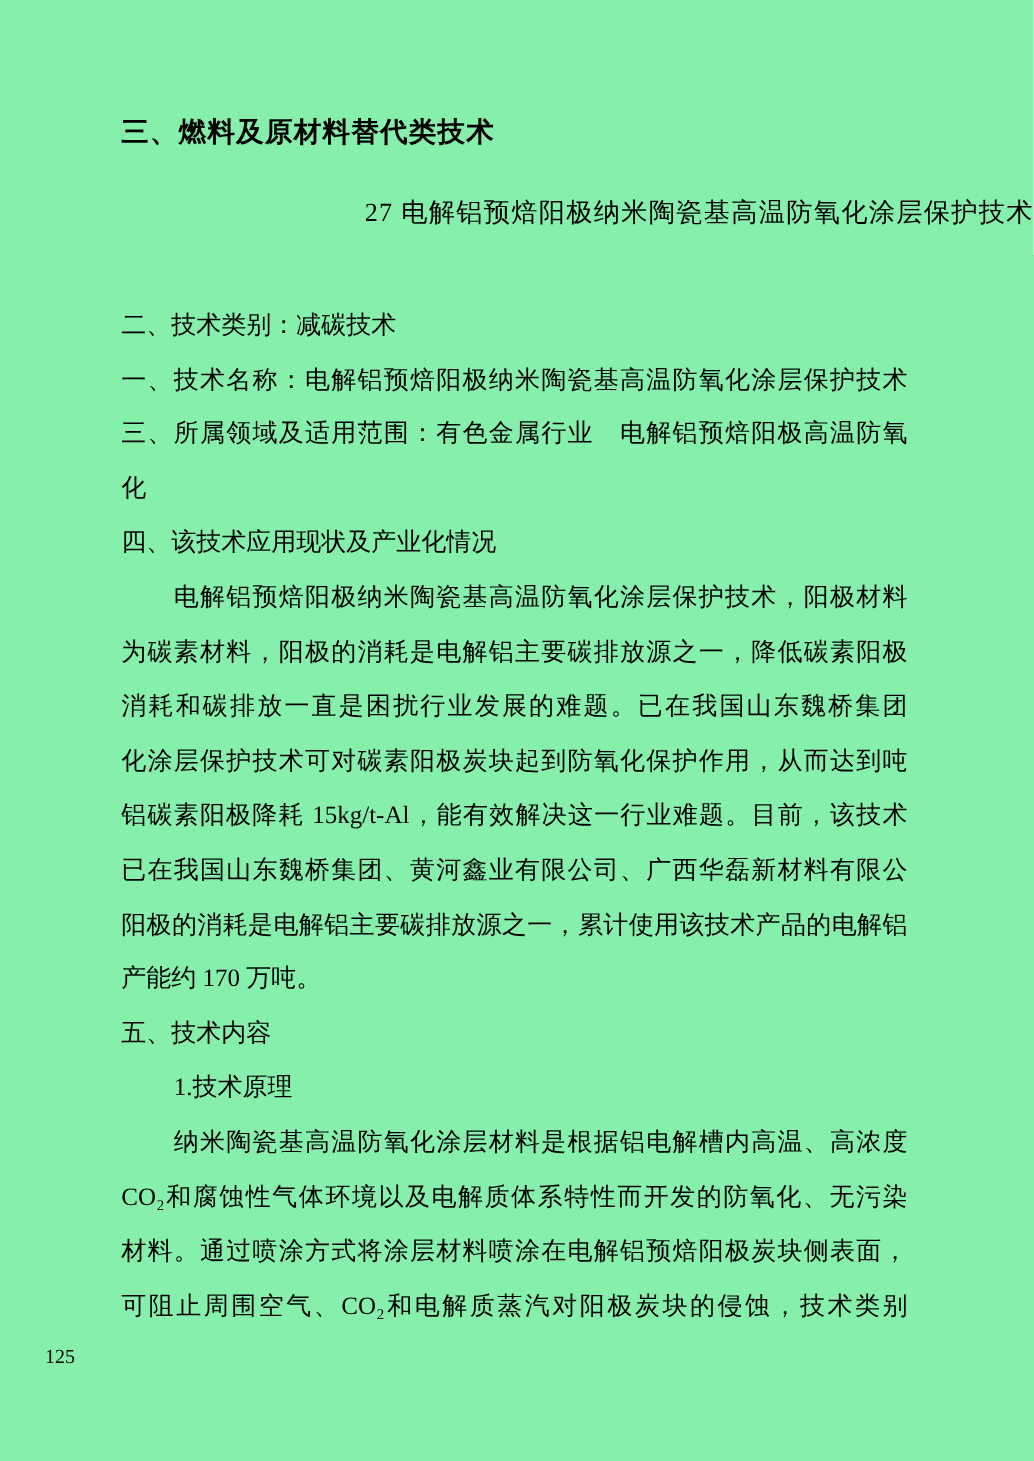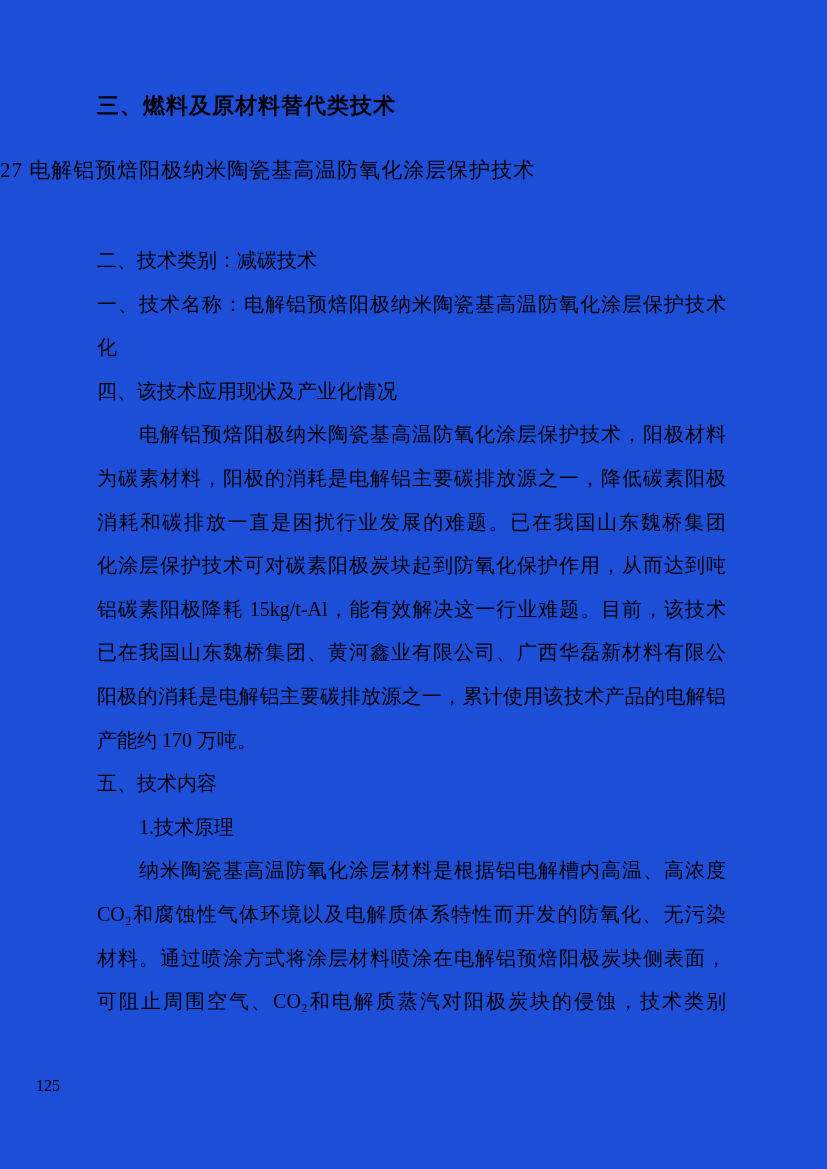--- a/index.html
+++ b/index.html
@@ -4,42 +4,42 @@
 <style>
   html, body {
     margin: 0;
     padding: 0;
     background: #ffffff;
   }
   .page {
     position: relative;
     width: 827px;
     height: 1169px;
-    background: #1d4ed8;
+    background: #86efac;
     color: #000000;
     font-family: "Liberation Serif", serif;
     overflow: hidden;
   }
   .section-heading {
     position: absolute;
     top: 91px;
     left: 97px;
     margin: 0;
     font-family: "Liberation Sans", sans-serif;
     font-weight: bold;
     font-size: 22px;
     letter-spacing: 1px;
     white-space: nowrap;
   }
   .article-title {
     position: absolute;
     top: 156px;
     left: 0;
     width: 100%;
-    text-align: left;
+    text-align: right;
     font-size: 21px;
     letter-spacing: 1px;
     white-space: nowrap;
   }
   .doc-body {
     position: absolute;
     top: 239px;
     left: 97px;
     width: 629px;
     font-size: 20px;
@@ -72,20 +72,21 @@
 
 <div class="page">
 
   <h1 class="section-heading">三、燃料及原材料替代类技术</h1>
 
   <div class="article-title">27 电解铝预焙阳极纳米陶瓷基高温防氧化涂层保护技术</div>
 
   <div class="doc-body">
     <div class="line">二、技术类别：减碳技术</div>
     <div class="line fill">一、技术名称：电解铝预焙阳极纳米陶瓷基高温防氧化涂层保护技术</div>
+    <div class="line fill">三、所属领域及适用范围：有色金属行业　电解铝预焙阳极高温防氧</div>
     <div class="line">化</div>
     <div class="line">四、该技术应用现状及产业化情况</div>
     <div class="line fill indent">电解铝预焙阳极纳米陶瓷基高温防氧化涂层保护技术，阳极材料</div>
     <div class="line fill">为碳素材料，阳极的消耗是电解铝主要碳排放源之一，降低碳素阳极</div>
     <div class="line fill">消耗和碳排放一直是困扰行业发展的难题。已在我国山东魏桥集团</div>
     <div class="line fill">化涂层保护技术可对碳素阳极炭块起到防氧化保护作用，从而达到吨</div>
     <div class="line fill">铝碳素阳极降耗 15kg/t-Al，能有效解决这一行业难题。目前，该技术</div>
     <div class="line fill">已在我国山东魏桥集团、黄河鑫业有限公司、广西华磊新材料有限公</div>
     <div class="line fill">阳极的消耗是电解铝主要碳排放源之一，累计使用该技术产品的电解铝</div>
     <div class="line">产能约 170 万吨。</div>

